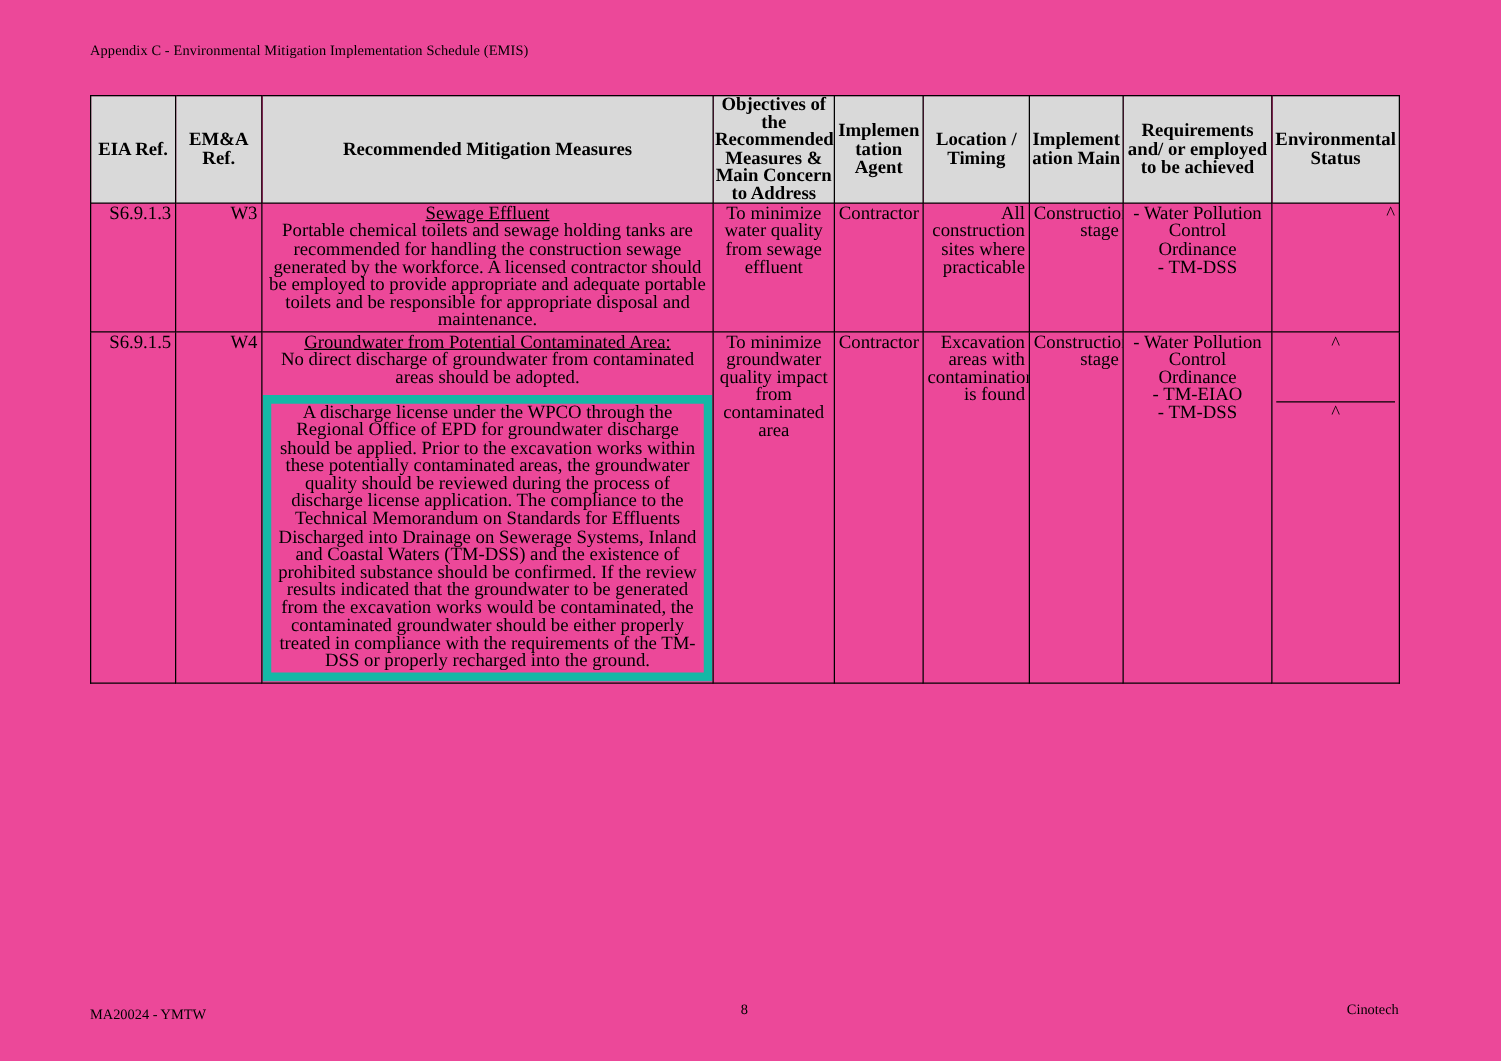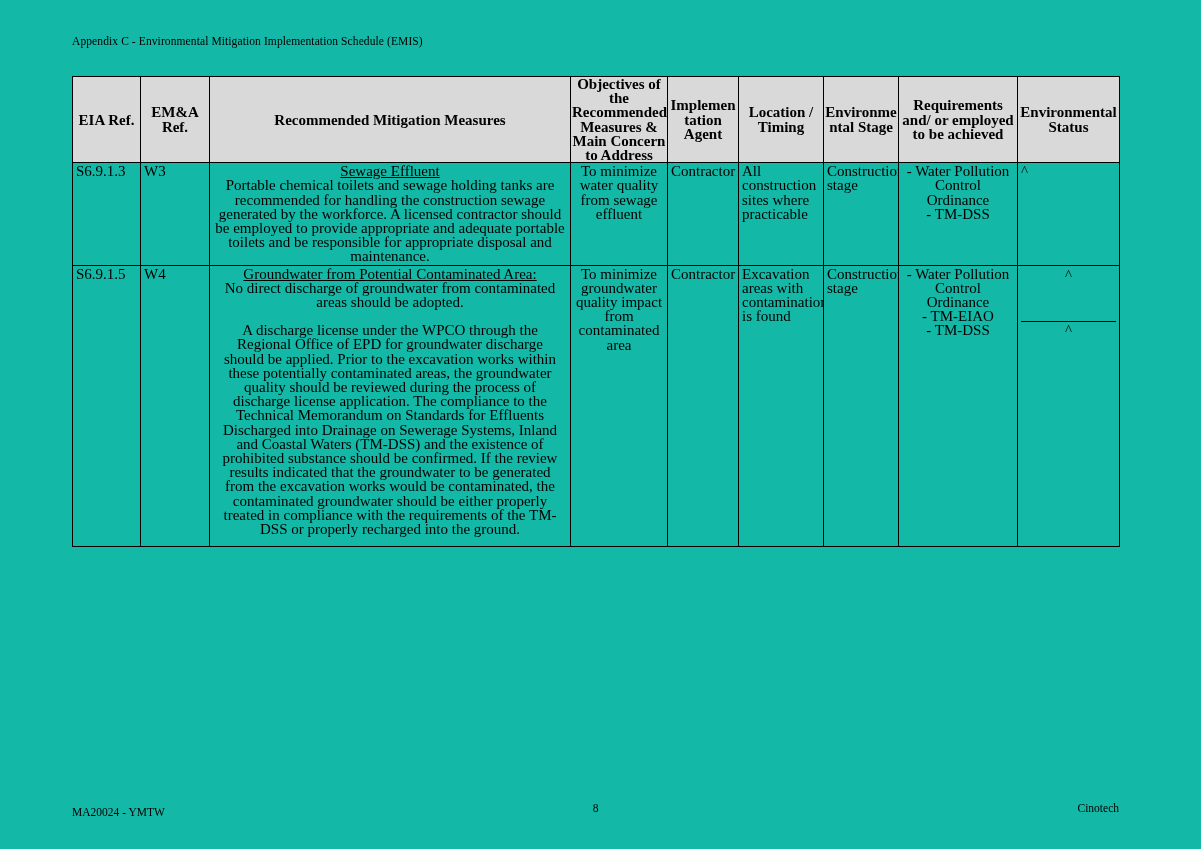--- a/index.html
+++ b/index.html
@@ -1,20 +1,20 @@
 <!DOCTYPE html>
 <html><head>
 <meta charset="utf-8">
 <style>
   html,body { margin:0; padding:0; }
   body {
     width:1201px; height:849px; background:#ffffff; overflow:hidden;
     font-family:"Liberation Serif", serif; color:#000;
   }
-  .page { position:relative; width:1201px; height:849px; background:#14b8a6; }
+  .page { position:relative; width:1201px; height:849px; background:#ec4899; }
 
   .doc-title {
     position:absolute; left:72px; top:34px;
     font-size:11.5px; line-height:14px; letter-spacing:0.1px;
   }
 
   table.emis {
     position:absolute; left:72px; top:76px; width:1047px;
     border-collapse:collapse; table-layout:fixed;
   }
@@ -23,21 +23,21 @@
     font-size:15px; line-height:14.2px;
     vertical-align:top; padding:1px 3px;
     overflow:hidden;
   }
   table.emis th {
     background:#D9D9D9; font-weight:bold; text-align:center;
     vertical-align:middle; padding:0 1px;
   }
   th.hdr-break { overflow-wrap:break-word; word-break:break-word;margin-left:18px; }
 
-  .c-center { text-align:left; }
+  .c-center { text-align:right; }
   .c-left   { text-align:center; }
   .u        { text-decoration:underline; }
 
   .boxed-note {
     border:7px solid #14b8a6;
     margin:7px -3px 0 -3px;
     padding:0 2px 2px 2px;
   }
 
   td.status-split { padding:0; }
@@ -78,21 +78,21 @@
     </colgroup>
 
     <tbody>
         <tr style="height:72px">
       <th>EIA Ref.</th>
       <th>EM&amp;A Ref.</th>
       <th>Recommended Mitigation Measures</th>
       <th>Objectives of the Recommended Measures &amp; Main Concern to Address</th>
       <th class="hdr-break">Implementation Agent</th>
       <th>Location / Timing</th>
-      <th class="hdr-break">Environmental Stage</th>
+      <th class="hdr-break">Implementation Main</th>
       <th>Requirements and/ or employed to be achieved</th>
       <th>Environmental Status</th>
     </tr>
 
     <tr style="height:88px">
       <td class="c-center">S6.9.1.3</td>
       <td class="c-center">W3</td>
       <td class="c-left">
         <span class="u">Sewage Effluent</span>
         <div>Portable chemical toilets and sewage holding tanks are recommended for handling the construction sewage generated by the workforce.  A licensed contractor should be employed to provide appropriate and adequate portable toilets and be responsible for appropriate disposal and maintenance.</div>

